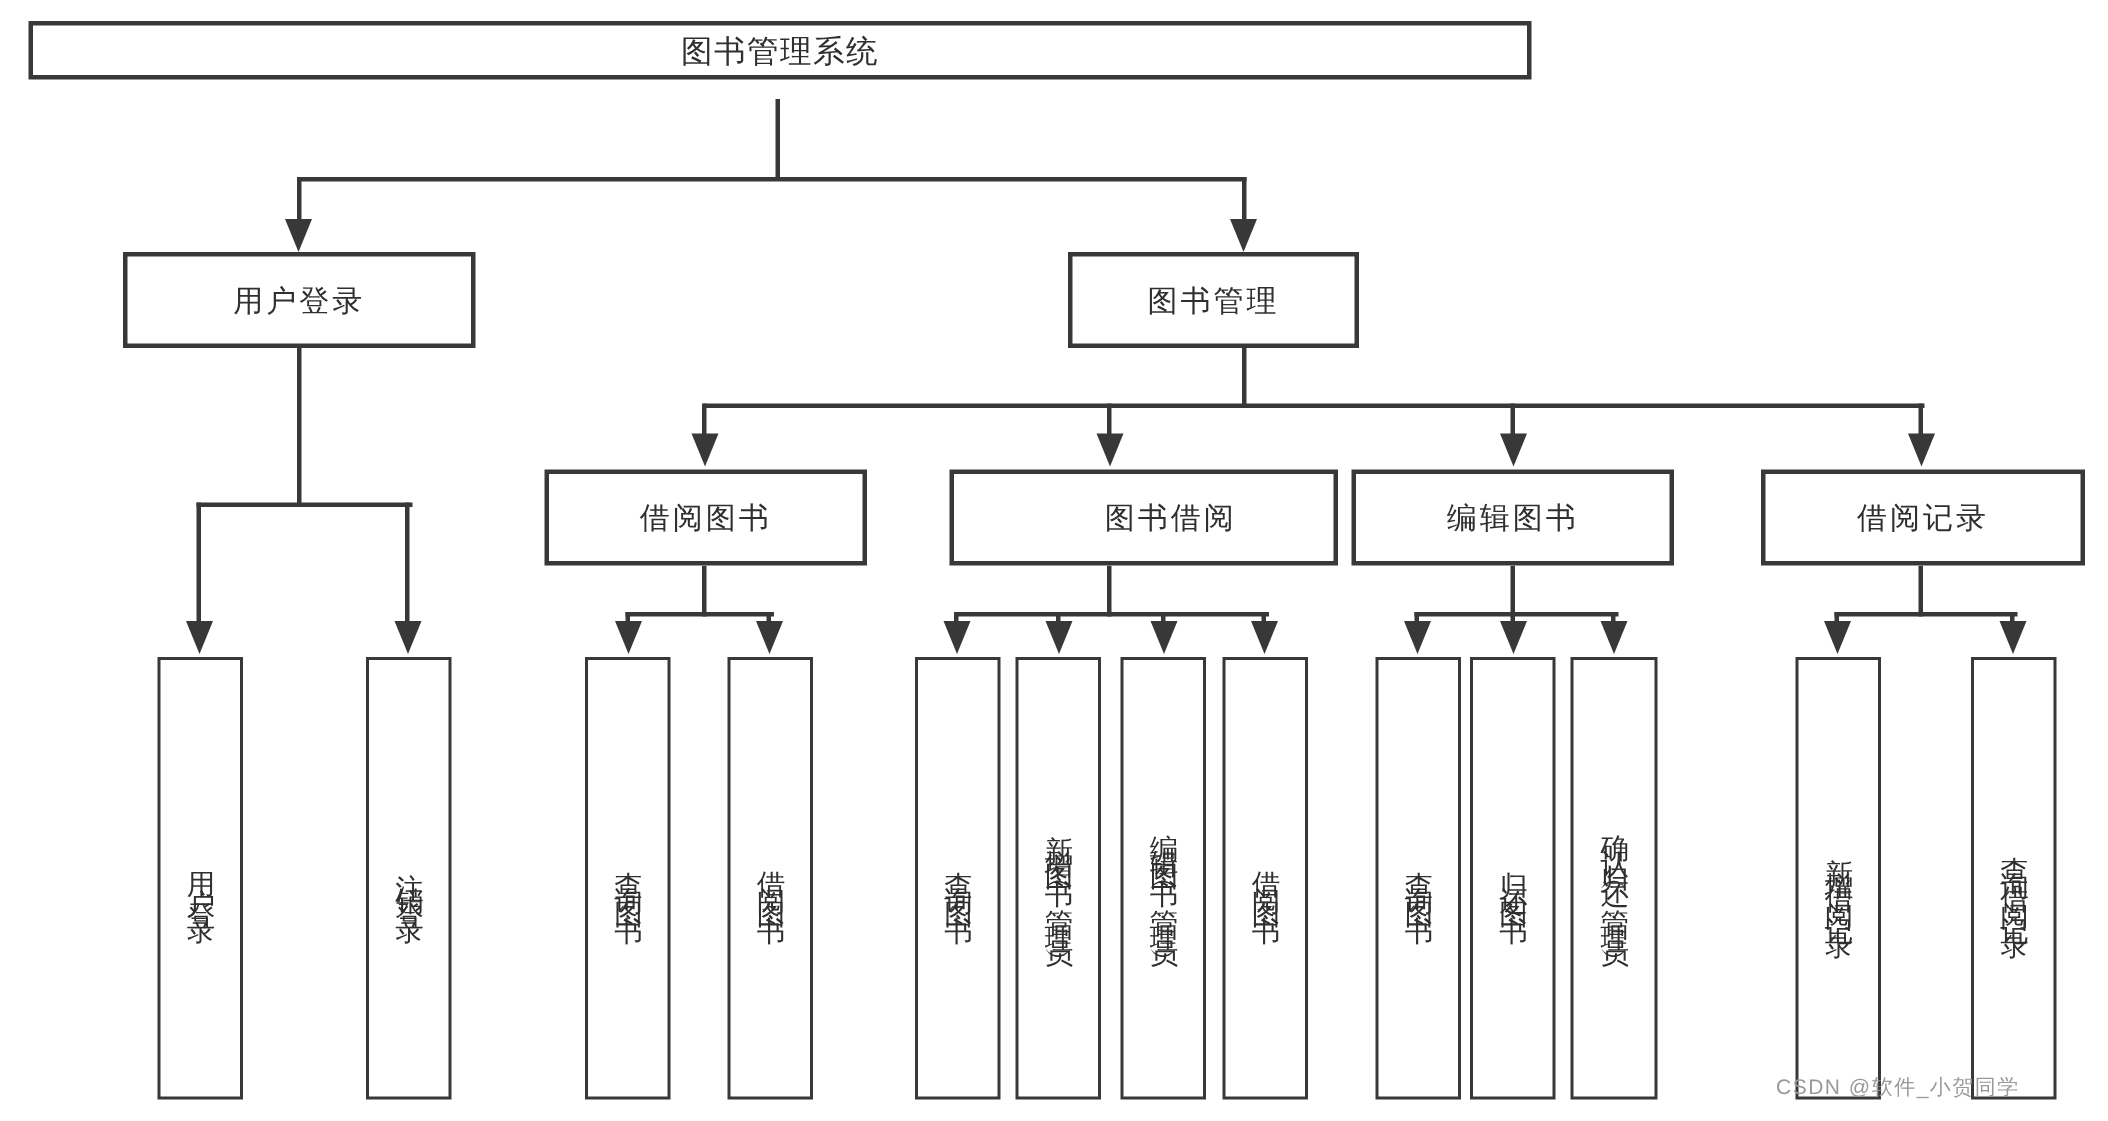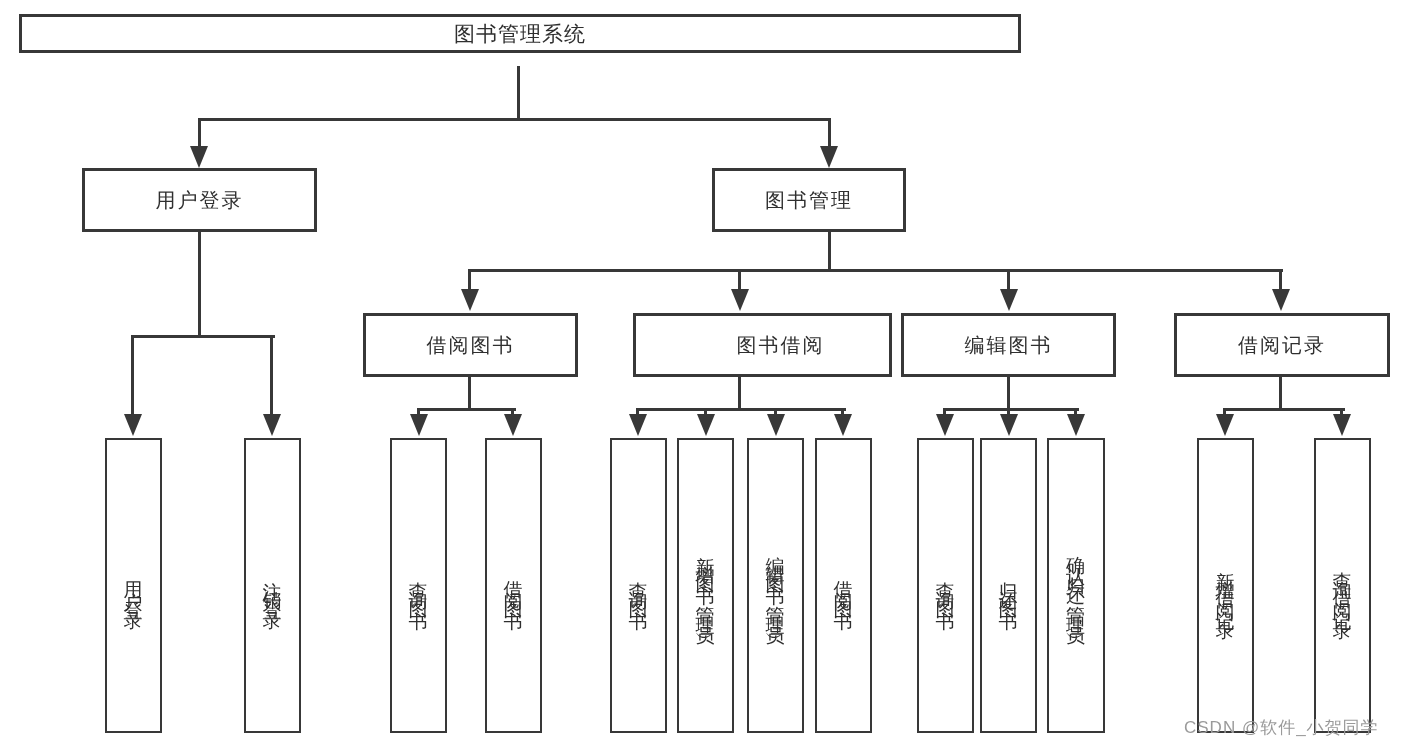--- a/index.html
+++ b/index.html
@@ -48,21 +48,21 @@
     width:0;height:0;
     border-left:9px solid transparent;
     border-right:9px solid transparent;
     border-top:22px solid #383838;
     z-index:1;
   }
   .watermark{
     position:absolute;
     left:1184px;
     top:716px;
-    font-size:17px;
+    font-size:14px;
     letter-spacing:1px;
     color:#9a9a9a;
     z-index:5;
     white-space:nowrap;
   }
 </style>
 </head>
 <body>
 
 <div class="canvas">

